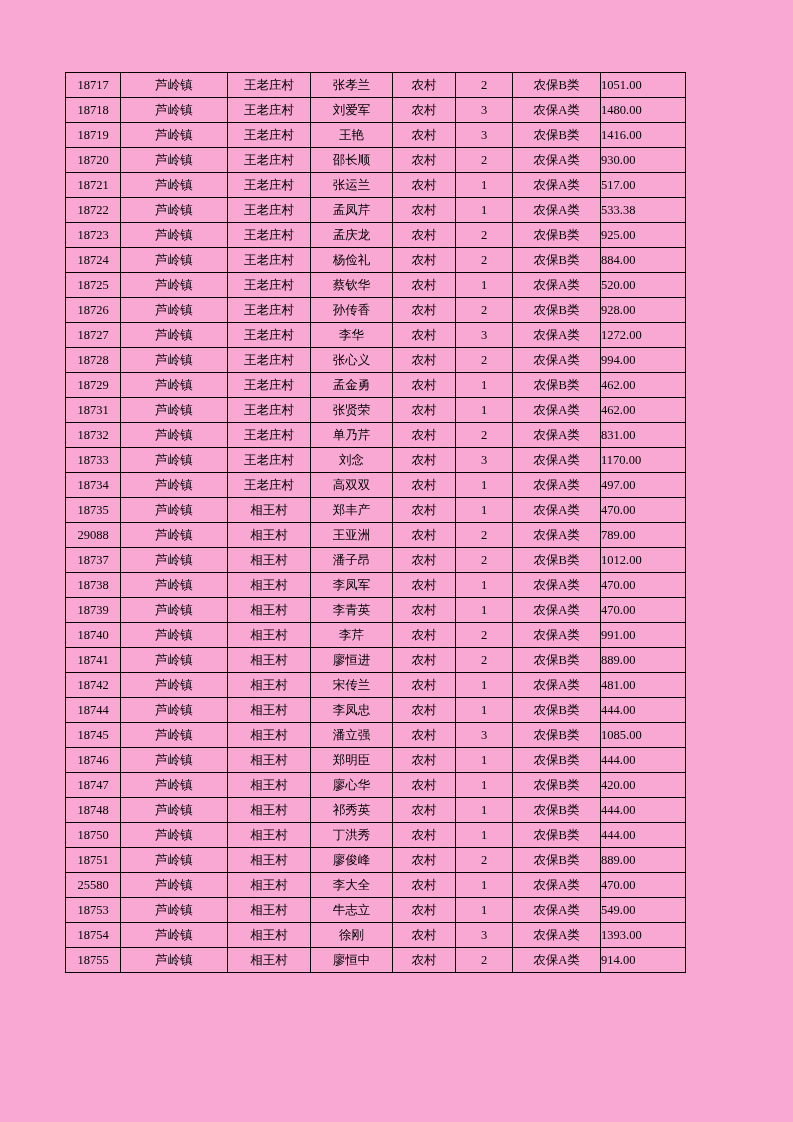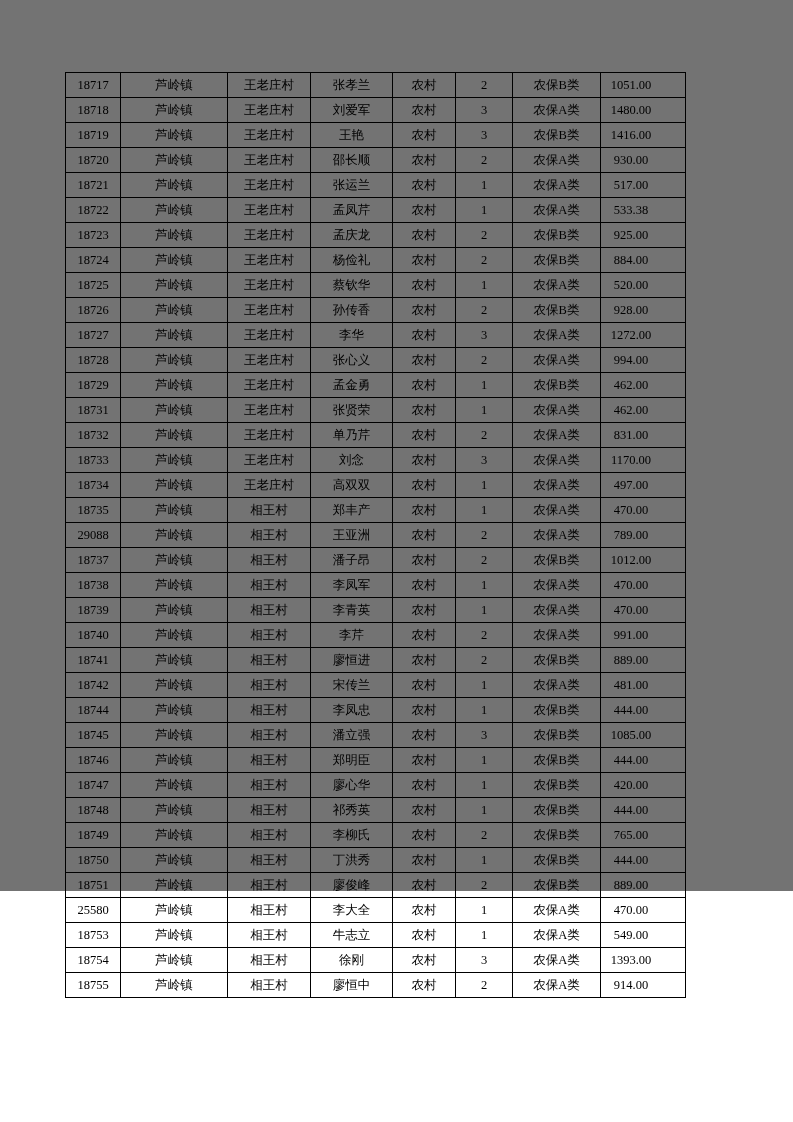--- a/index.html
+++ b/index.html
@@ -13,22 +13,22 @@
     position: relative;
     font-family: "Liberation Serif", "DejaVu Serif", serif;
     color: #000000;
     overflow: hidden;
   }
   .sheet {
     position: absolute;
     left: 0;
     top: 0;
     width: 793px;
-    height: 891px;
-    background: #737373;
+    height: 1122px;
+    background: #f9a8d4;
   }
   table.data-table {
     position: absolute;
     left: 65px;
     top: 72px;
     width: 620px;
     border-collapse: collapse;
     table-layout: fixed;
   }
   table.data-table td {
@@ -36,21 +36,21 @@
     height: 24px;
     font-size: 12.5px;
     line-height: 24px;
     text-align: center;
     padding: 0;
     white-space: nowrap;
     overflow: hidden;
   }
   
   table.data-table td.col-7 {
-    text-align: center;
+    text-align: left;
     padding-right: 24px;
   }
 </style>
 </head>
 <body>
 
 <div class="sheet">
   <table class="data-table">
     <colgroup>
       <col style="width:55px">
@@ -357,30 +357,20 @@
           <td class="col-0">18748</td>
           <td class="col-1">芦岭镇</td>
           <td class="col-2">相王村</td>
           <td class="col-3">祁秀英</td>
           <td class="col-4">农村</td>
           <td class="col-5">1</td>
           <td class="col-6">农保B类</td>
           <td class="col-7">444.00</td>
         </tr>
         <tr>
-          <td class="col-0">18749</td>
-          <td class="col-1">芦岭镇</td>
-          <td class="col-2">相王村</td>
-          <td class="col-3">李柳氏</td>
-          <td class="col-4">农村</td>
-          <td class="col-5">2</td>
-          <td class="col-6">农保B类</td>
-          <td class="col-7">765.00</td>
-        </tr>
-        <tr>
           <td class="col-0">18750</td>
           <td class="col-1">芦岭镇</td>
           <td class="col-2">相王村</td>
           <td class="col-3">丁洪秀</td>
           <td class="col-4">农村</td>
           <td class="col-5">1</td>
           <td class="col-6">农保B类</td>
           <td class="col-7">444.00</td>
         </tr>
         <tr>

